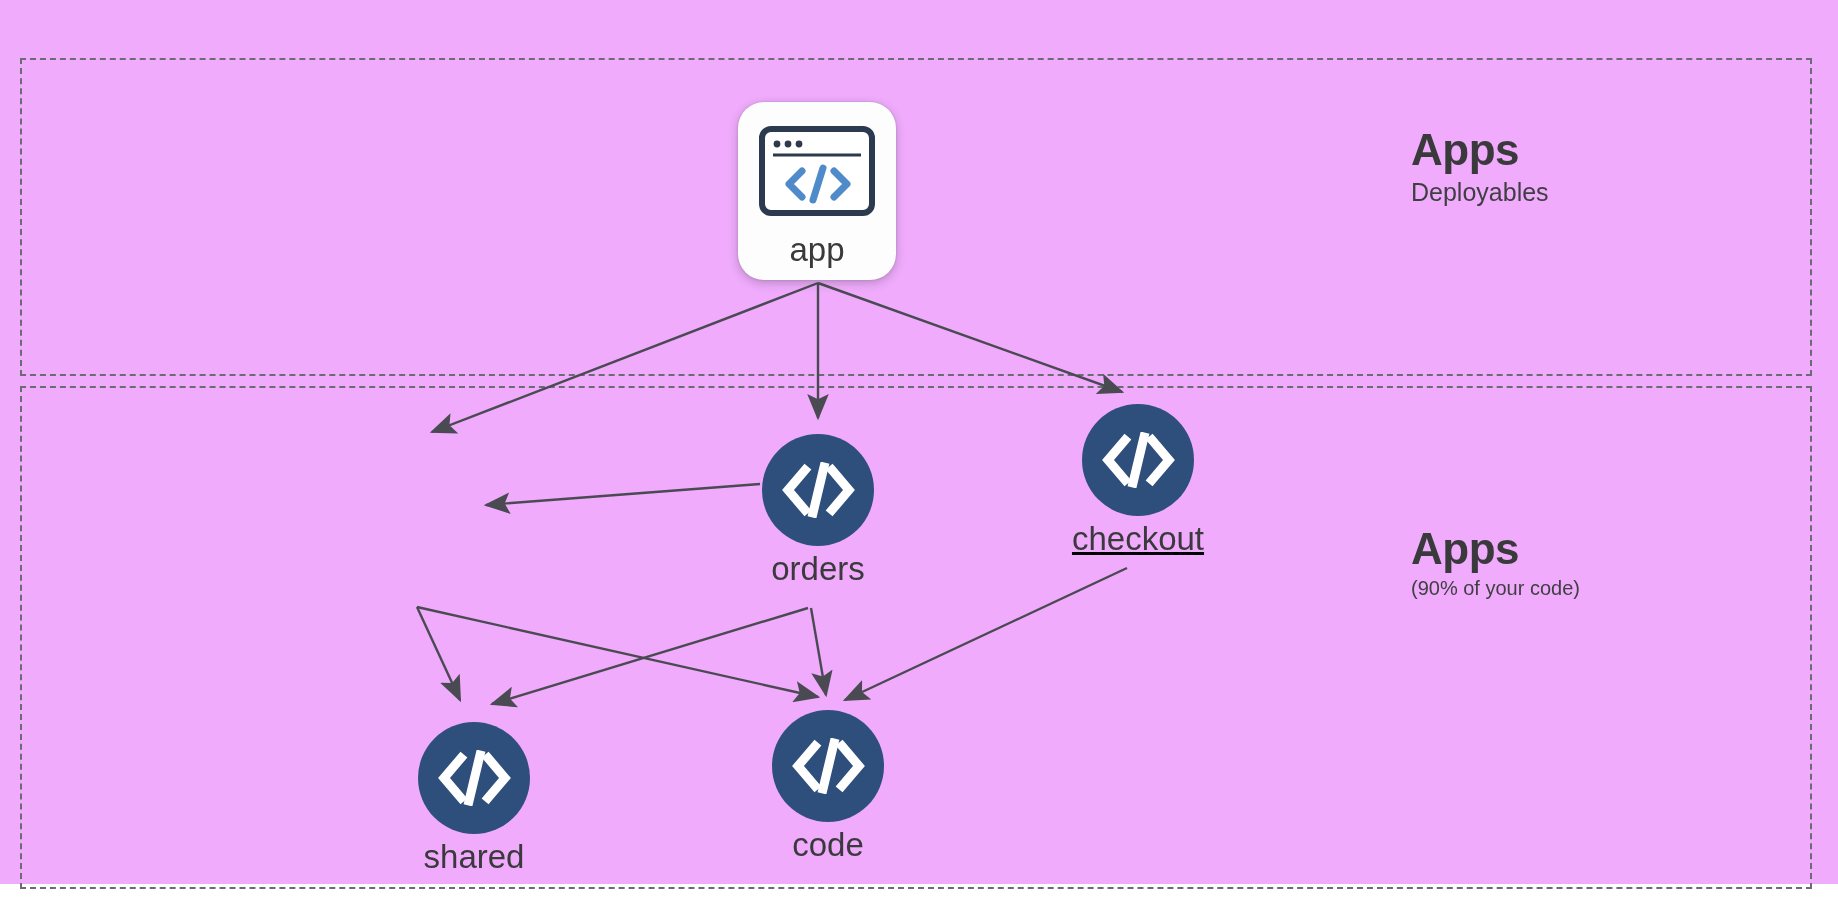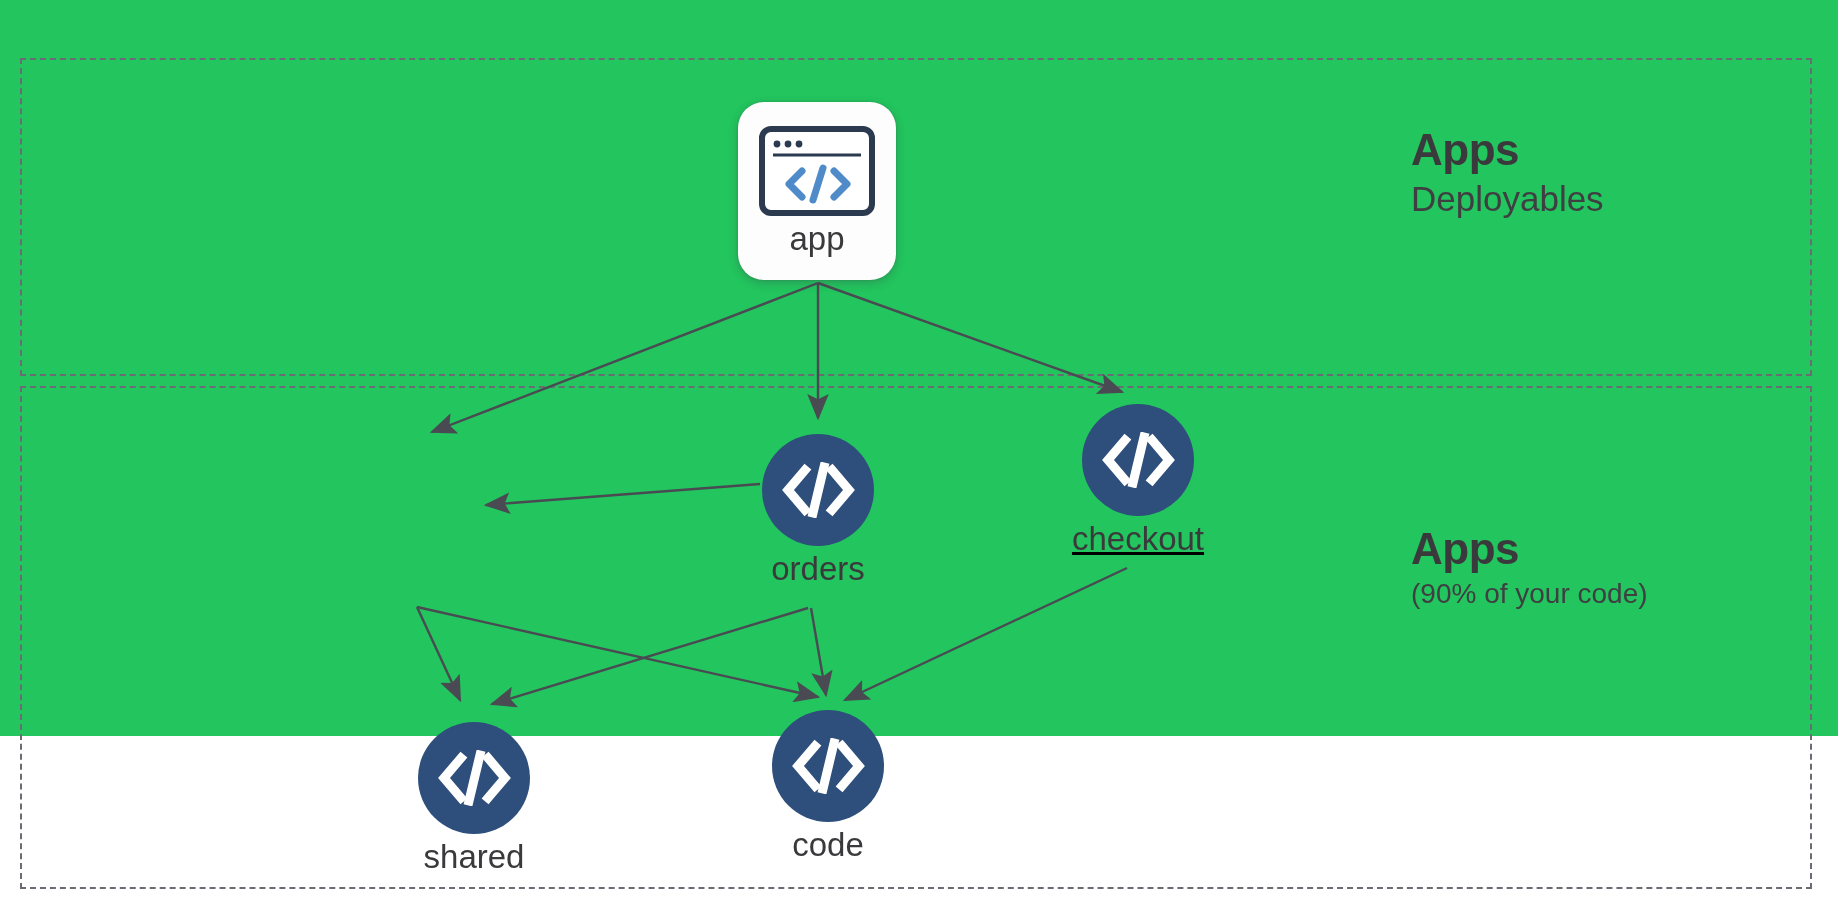--- a/index.html
+++ b/index.html
@@ -10,22 +10,22 @@
   body {
     width: 1838px;
     height: 920px;
     font-family: "Liberation Sans", sans-serif;
     overflow: hidden;
     position: relative;
   }
   #stage {
     position: relative;
     width: 1838px;
-    height: 736px;
-    background: #22c55e;
+    height: 884px;
+    background: #f0abfc;
   }
 
   
   .zone {
     position: absolute;
     border: 2px dashed #6b6b73;
     box-sizing: border-box;
     background: transparent;
   }
   #zone-apps {
@@ -48,37 +48,37 @@
   }
   .zone-title {
     font-size: 44px;
     font-weight: bold;
     letter-spacing: -0.5px;
     line-height: 1.05;
     color: #3a3a3c;
     white-space: nowrap;
   }
   .zone-sub {
-    font-size: 35px;
+    font-size: 25px;
     font-weight: normal;
     line-height: 1.25;
     color: #3f3f42;
     white-space: nowrap;
     margin-top: 4px;
   }
   #caption-apps {
     left: 1411px;
     top: 127px;
   }
   #caption-libs {
     left: 1411px;
     top: 526px;
   }
   #caption-libs .zone-sub {
-    font-size: 28px;
+    font-size: 20px;
   }
 
   
   #edges {
     position: absolute;
     left: 0;
     top: 0;
     width: 1838px;
     height: 920px;
     pointer-events: none;
@@ -102,21 +102,21 @@
     padding-top: 22px;
   }
   .browser-glyph {
     width: 120px;
     height: 94px;
     display: block;
   }
   #node-app .node-label {
     font-size: 33px;
     color: #3a3a3c;
-    margin-top: 4px;
+    margin-top: 15px;
     line-height: 1;
   }
 
   
   .lib-node {
     position: absolute;
     display: flex;
     flex-direction: column;
     align-items: center;
     width: 0;

